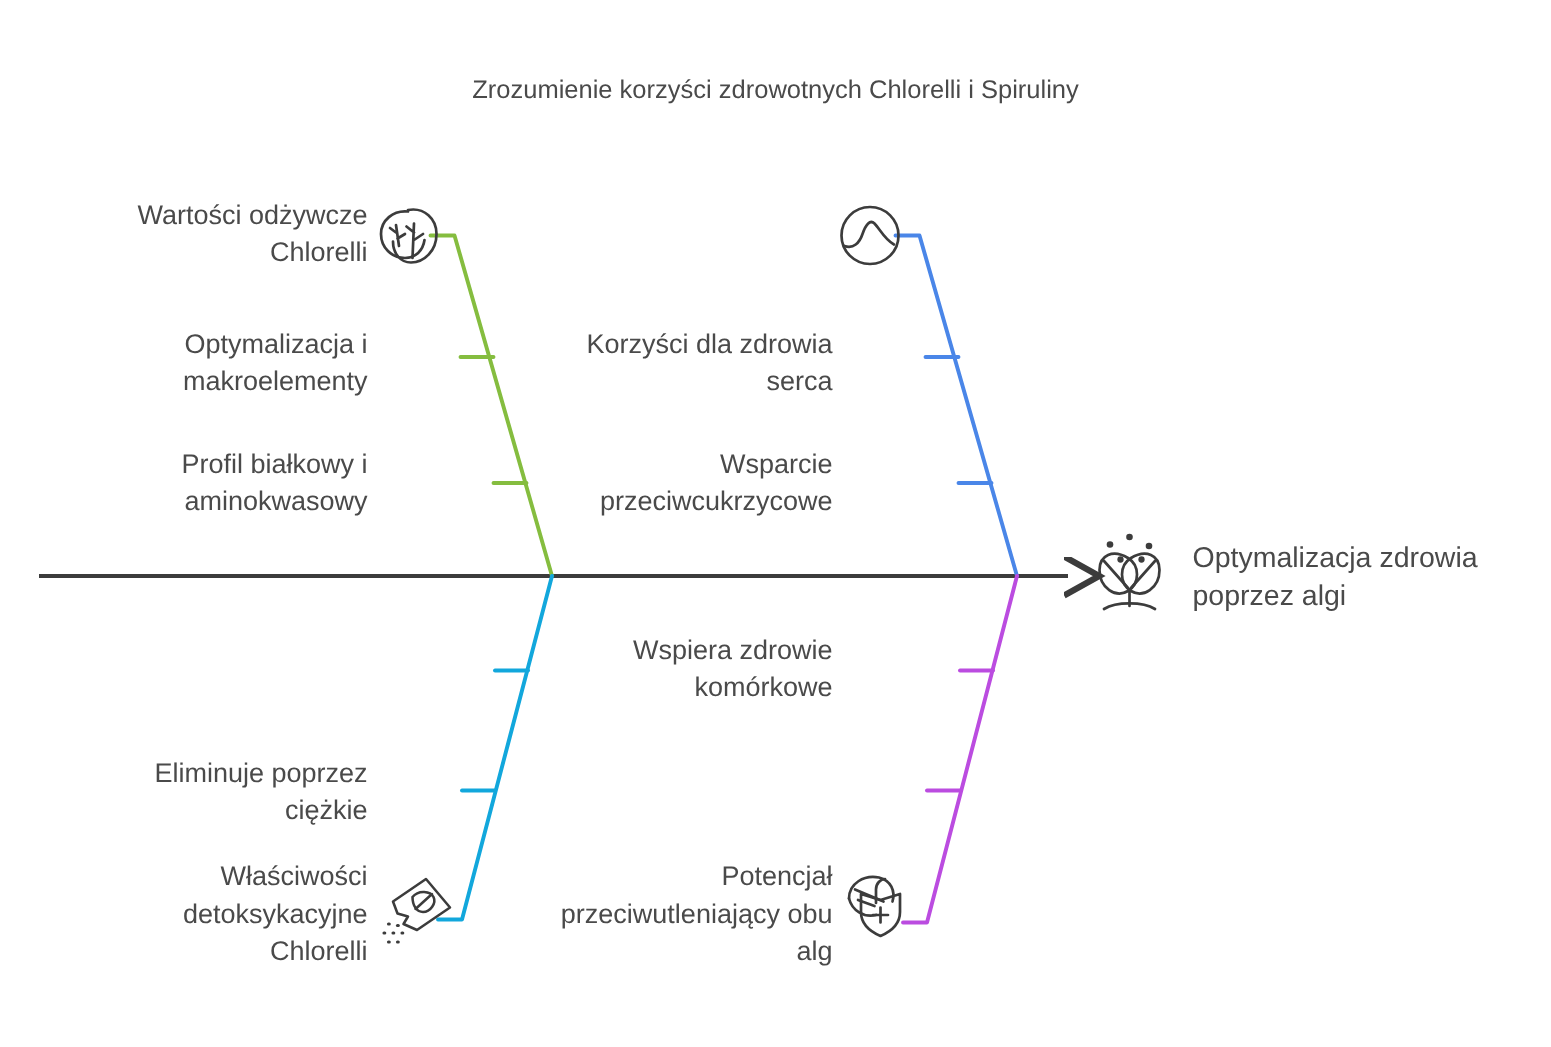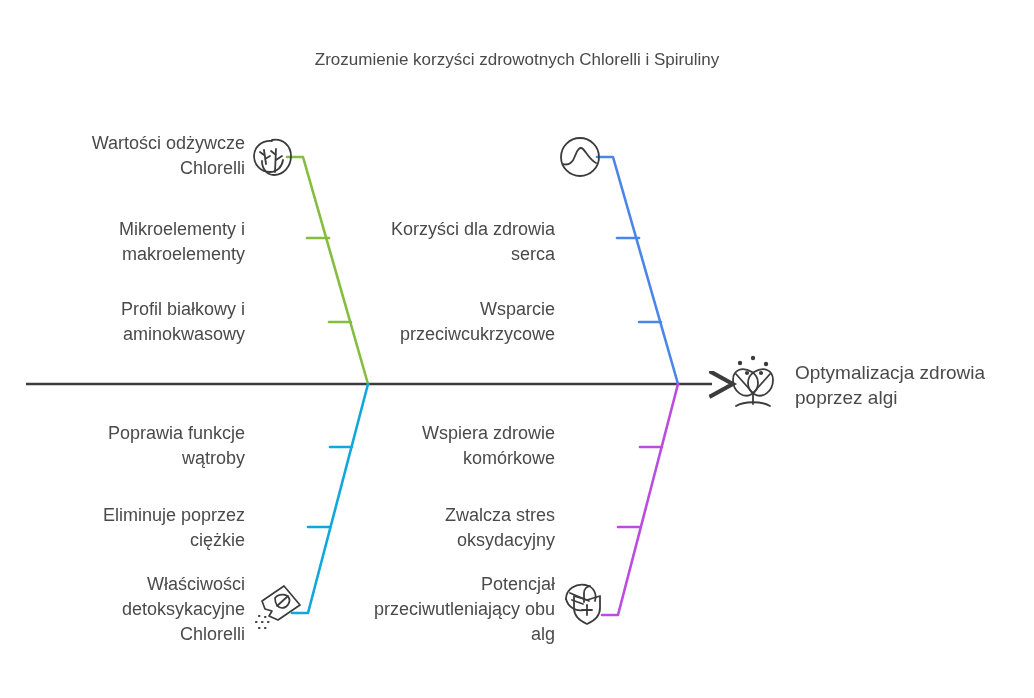--- a/index.html
+++ b/index.html
@@ -156,42 +156,38 @@
         <circle cx="753" cy="358" r="2.2"></circle>
         <circle cx="766" cy="364" r="2.2"></circle>
         <circle cx="747" cy="373" r="2.1"></circle>
         <circle cx="761" cy="373" r="2.1"></circle>
       </g>
     </g>
   </svg>
 
   <div class="lbl lbl-right" id="label-ul-head">Wartości odżywcze
 Chlorelli</div>
-  <div class="lbl lbl-right" id="label-ul-1">Mikroelementy i
+  <div class="lbl lbl-right" id="label-ul-1">Optymalizacja i
 makroelementy</div>
   <div class="lbl lbl-right" id="label-ul-2">Profil białkowy i
 aminokwasowy</div>
 
-  <div class="lbl lbl-right" id="label-ll-1">Poprawia funkcje
-wątroby</div>
   <div class="lbl lbl-right" id="label-ll-2">Eliminuje poprzez
 ciężkie</div>
   <div class="lbl lbl-right" id="label-ll-head">Właściwości
 detoksykacyjne
 Chlorelli</div>
 
   <div class="lbl lbl-right" id="label-ur-1">Korzyści dla zdrowia
 serca</div>
   <div class="lbl lbl-right" id="label-ur-2">Wsparcie
 przeciwcukrzycowe</div>
 
   <div class="lbl lbl-right" id="label-lr-1">Wspiera zdrowie
 komórkowe</div>
-  <div class="lbl lbl-right" id="label-lr-2">Zwalcza stres
-oksydacyjny</div>
   <div class="lbl lbl-right" id="label-lr-head">Potencjał
 przeciwutleniający obu
 alg</div>
 
   <div class="lbl lbl-left" id="label-outcome">Optymalizacja zdrowia
 poprzez algi</div>
 
 </div>
 
 </body></html>

